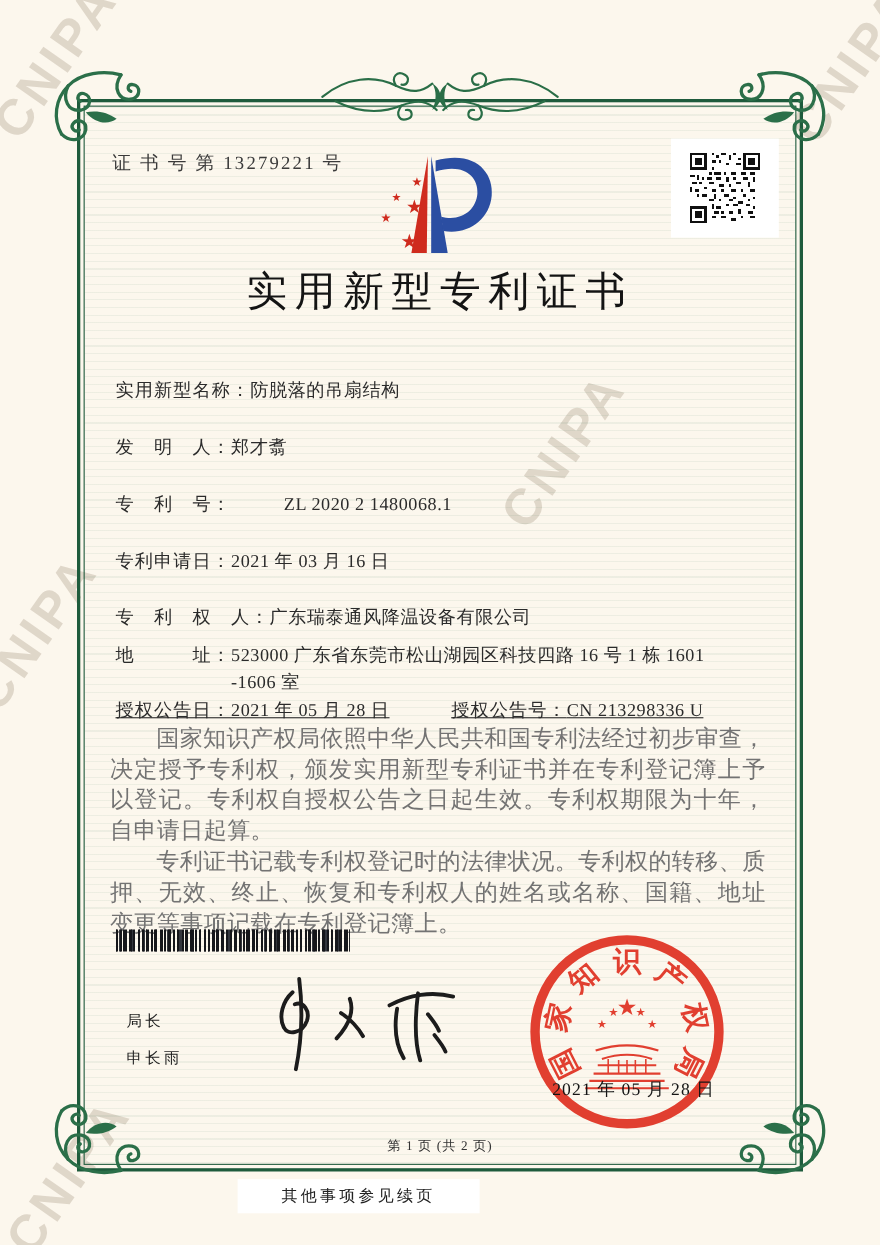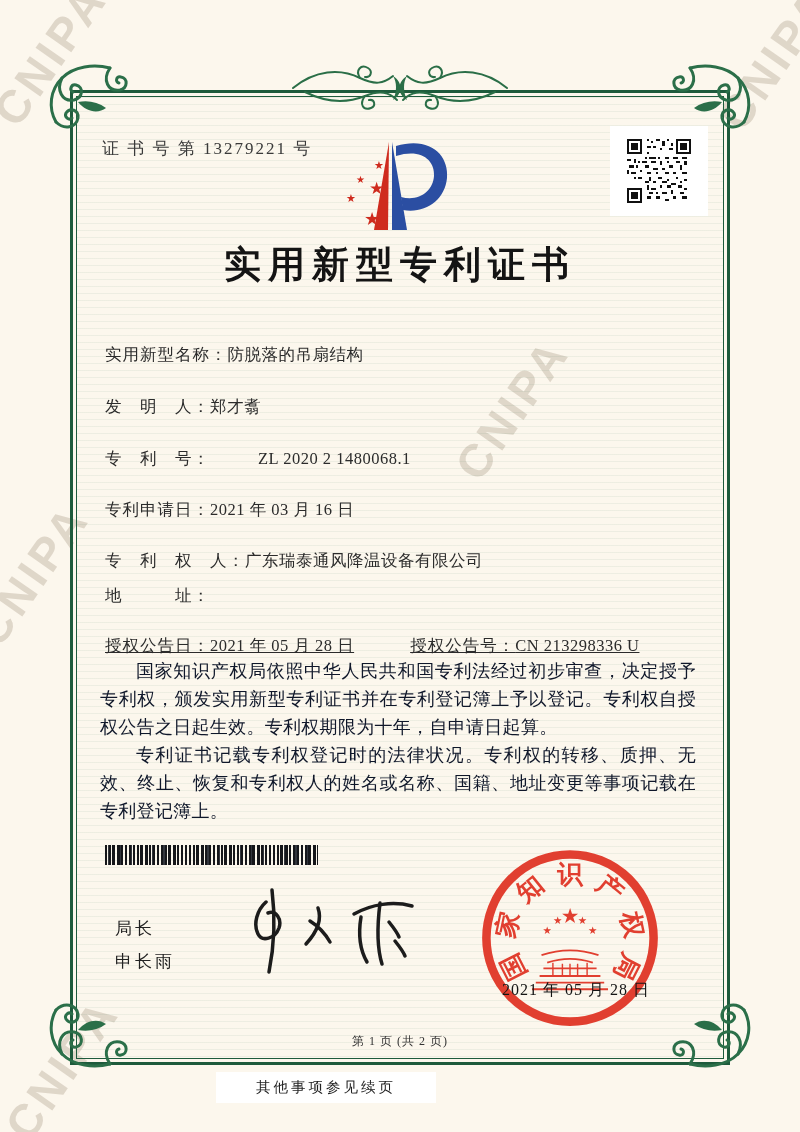--- a/index.html
+++ b/index.html
@@ -27,36 +27,36 @@
     background:repeating-linear-gradient(180deg, rgba(46,110,78,0.07) 0 1px, transparent 1px 7px);
   }
   .ornament { position:absolute; z-index:4; }
   
   .content { position:absolute; left:0; top:0; width:652px; height:1132px; z-index:5; }
   .certno { position:absolute; left:102px; top:137px; font-size:17px; letter-spacing:2px; color:#3a3a3a; }
   .logo { position:absolute; left:343px; top:136px; }
   .qrbox { position:absolute; left:610px; top:126px; width:98px; height:90px; background:#ffffff;
            display:flex; align-items:center; justify-content:center; }
   .title { position:absolute; left:70px; top:240px; width:660px; text-align:center;
-           font-size:37px; font-weight:bold; letter-spacing:7px; color:#141414; }
+           font-size:37px; font-weight:normal; letter-spacing:7px; color:#141414; }
   .frow { position:absolute; left:105px; display:flex; font-size:16.5px; line-height:24px; color:#2b2b2b; }
   .flabel { white-space:pre; letter-spacing:1px; }
   .fvalue { letter-spacing:0.5px; }
   .addrv { width:432px; word-break:break-all; }
   .grantpair2 { margin-left:56px; display:flex;text-align:center; }
-  .bodytext { position:absolute; left:100px; top:657px; width:596px; font-size:18px;
-              line-height:28px; color:#0f172a; text-align:justify; letter-spacing:0.3px; }
+  .bodytext { position:absolute; left:100px; top:657px; width:596px; font-size:21px;
+              line-height:28px; color:#737373; text-align:justify; letter-spacing:0.3px; }
   .bodytext p { text-indent:2em; }
   .barcode { position:absolute; left:105px; top:845px; width:213px; height:20px;
     background:
       repeating-linear-gradient(90deg,#15161a 0 2px,transparent 2px 4px),
       repeating-linear-gradient(90deg,#15161a 0 1px,transparent 1px 7px),
       repeating-linear-gradient(90deg,transparent 0 3px,#33363d 3px 5px,transparent 5px 11px);
   }
-  .official { position:absolute; left:115px; top:912px; font-size:17px; letter-spacing:3px;
+  .official { position:absolute; left:115px; top:912px; font-size:14px; letter-spacing:3px;
               color:#222; font-family:"Liberation Sans","DejaVu Sans",sans-serif; line-height:33px; }
   .signature { position:absolute; left:228px; top:882px; }
   .seal { position:absolute; left:475px; top:843px; opacity:0.93; }
   .sealdate { position:absolute; left:502px; top:980px; font-size:16px; letter-spacing:1px;
               color:#151515; z-index:7; }
   .pageinfo { position:absolute; left:70px; top:1033px; width:660px; text-align:center;
               font-size:12px; color:#333; letter-spacing:1px; }
   .contnote { position:absolute; left:50%; transform:translateX(-50%); top:1072px;
               background:#ffffff; padding:6px 40px; font-size:14.5px; letter-spacing:3px; color:#222; }
 </style>
@@ -167,20 +167,21 @@
     <div class="frow" style="top:498px;">
       <span class="flabel">专利申请日：</span>
       <span class="fvalue">2021 年 03 月 16 日</span>
     </div>
     <div class="frow" style="top:549px;">
       <span class="flabel">专　利　权　人：</span>
       <span class="fvalue">广东瑞泰通风降温设备有限公司</span>
     </div>
     <div class="frow" style="top:584px;">
       <span class="flabel">地　　　址：</span>
+      <span class="fvalue addrv">523000 广东省东莞市松山湖园区科技四路 16 号 1 栋 1601-1606 室</span>
     </div>
     <div class="frow" style="top:634px;text-decoration:underline;">
       <span class="flabel">授权公告日：</span>
       <span class="fvalue">2021 年 05 月 28 日</span>
       <span class="grantpair2">
         <span class="flabel">授权公告号：</span>
         <span class="fvalue">CN 213298336 U</span>
       </span>
     </div>
 

